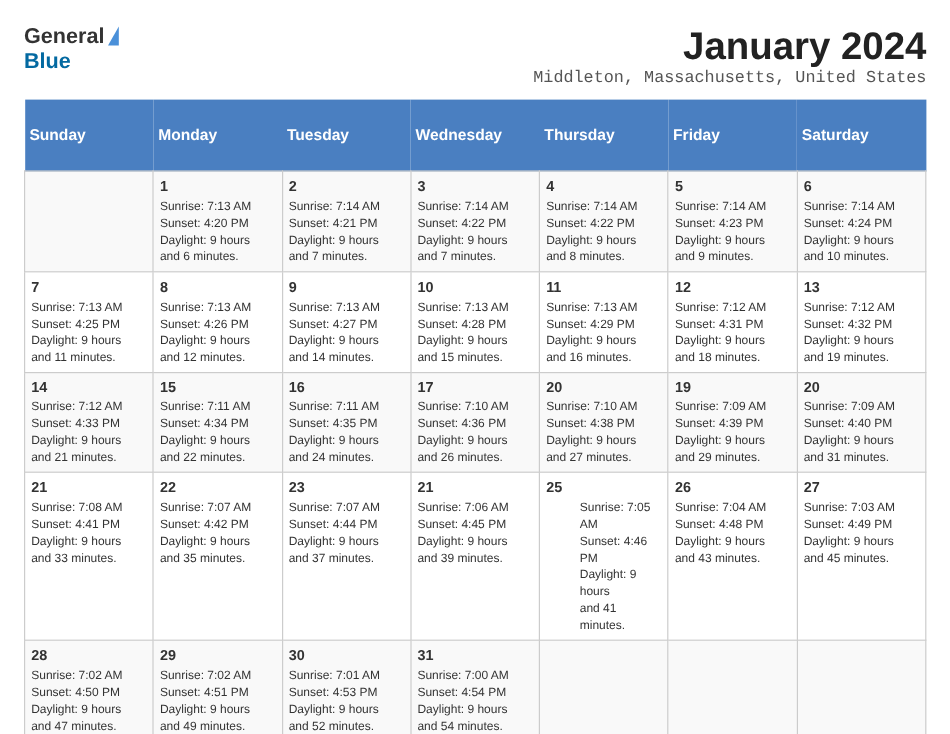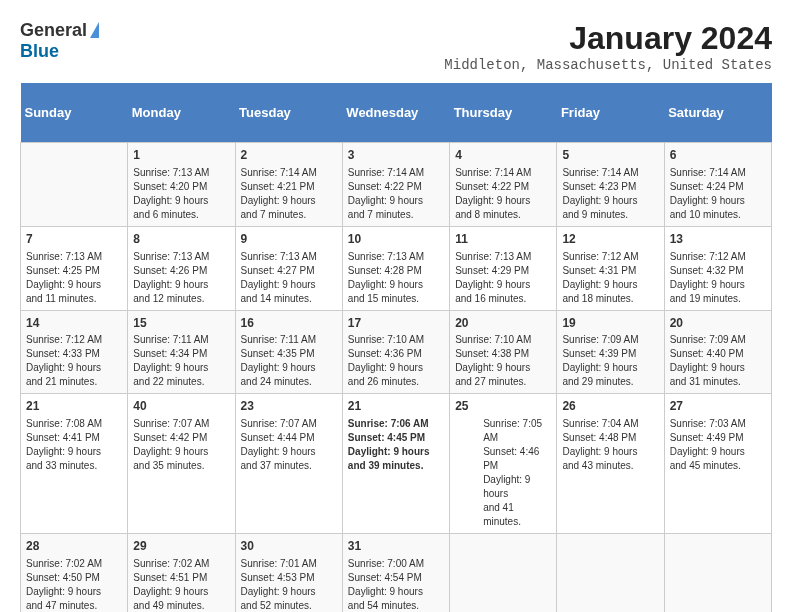--- a/index.html
+++ b/index.html
@@ -253,36 +253,36 @@
       </tr>
       <tr>
         <td>
           <span class="day-num">21</span>
           <div class="day-info" style="white-space: pre-line;">Sunrise: 7:08 AM
 Sunset: 4:41 PM
 Daylight: 9 hours
 and 33 minutes.</div>
         </td>
         <td>
-          <span class="day-num">40</span>
+          <span class="day-num">22</span>
           <div class="day-info" style="white-space: pre-line;">Sunrise: 7:07 AM
 Sunset: 4:42 PM
 Daylight: 9 hours
 and 35 minutes.</div>
         </td>
         <td>
           <span class="day-num">23</span>
           <div class="day-info" style="white-space: pre-line;">Sunrise: 7:07 AM
 Sunset: 4:44 PM
 Daylight: 9 hours
 and 37 minutes.</div>
         </td>
         <td>
           <span class="day-num">21</span>
-          <div class="day-info" style="white-space: pre-line; font-weight: bold;">Sunrise: 7:06 AM
+          <div class="day-info" style="white-space: pre-line;">Sunrise: 7:06 AM
 Sunset: 4:45 PM
 Daylight: 9 hours
 and 39 minutes.</div>
         </td>
         <td>
           <span class="day-num">25</span>
           <div class="day-info" style="white-space: pre-line; margin-left: 28px;">Sunrise: 7:05 AM
 Sunset: 4:46 PM
 Daylight: 9 hours
 and 41 minutes.</div>

